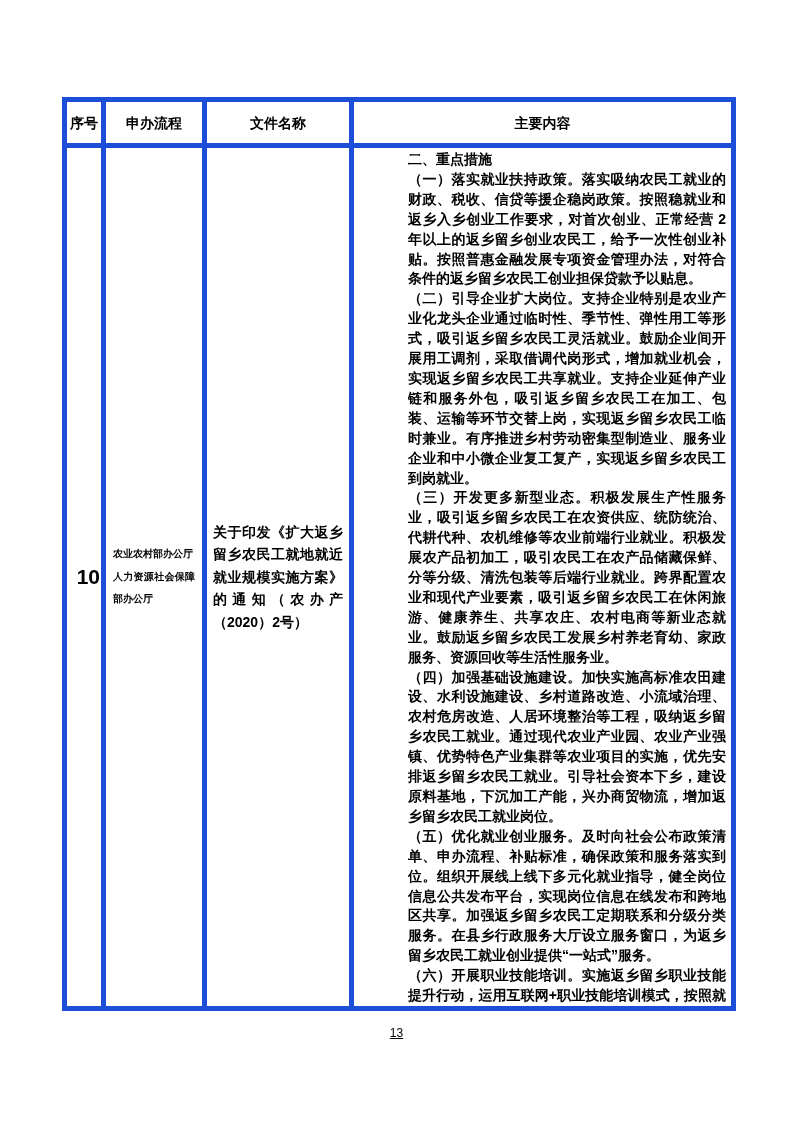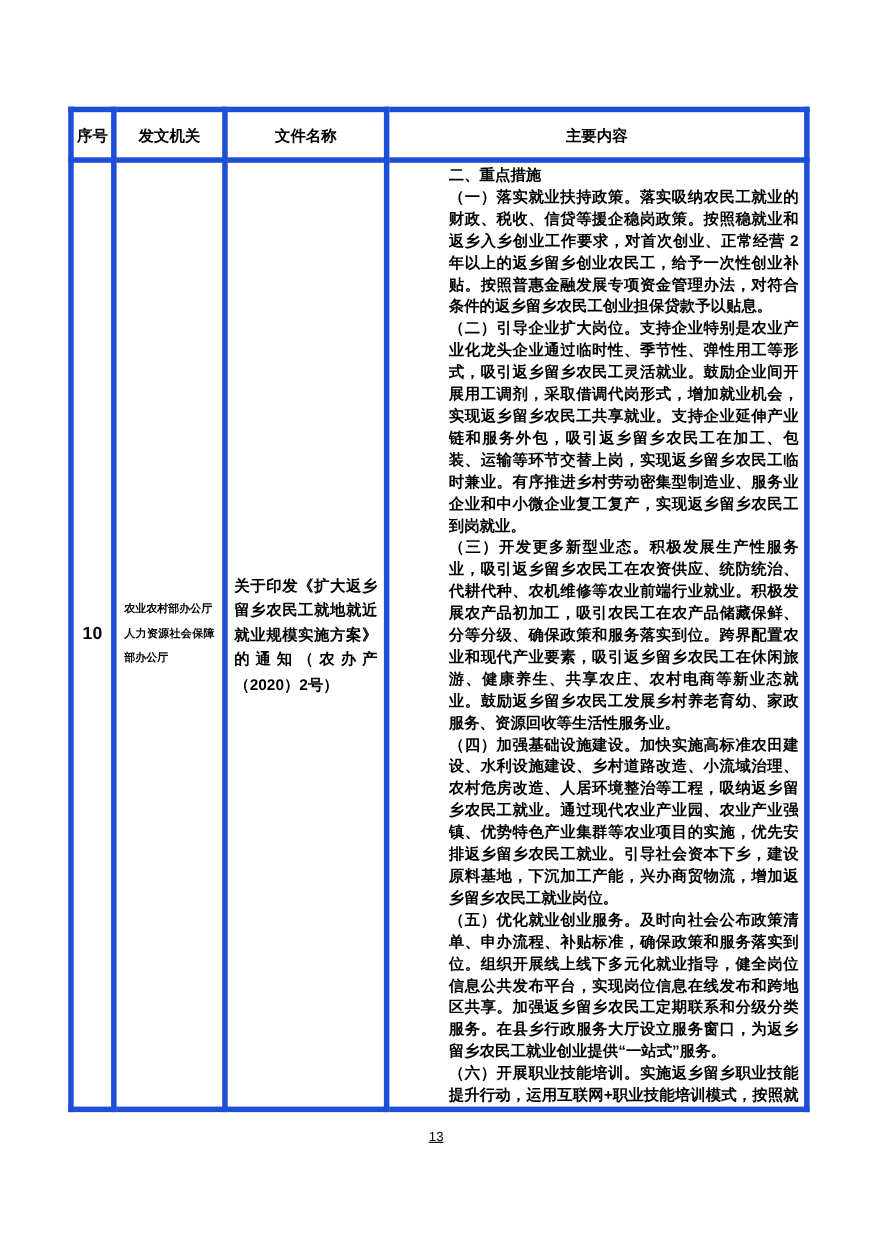--- a/index.html
+++ b/index.html
@@ -31,23 +31,23 @@
     font-size: 14px;
     line-height: 18px;
     height: 46px;
     text-align: center;
     vertical-align: middle;
     padding: 2px;
   }
   .th-serial { padding: 0 6px; }
   tr.body-row { height: 860px; }
   td.cell-serial {
-    text-align: center;
+    text-align: right;
     vertical-align: middle;
-    font-size: 16px;
+    font-size: 21px;
   }
   td.cell-agency {
     vertical-align: middle;
     padding: 0 7px;
     font-size: 10px;
     line-height: 22.5px;
     text-align: justify;
     text-justify: inter-ideograph;
   }
   td.cell-agency div { margin: 0; }
@@ -93,41 +93,41 @@
 <table class="doc-table">
   <colgroup>
     <col style="width:39px">
     <col style="width:101px">
     <col style="width:147px">
     <col style="width:382px">
   </colgroup>
   <thead>
     <tr>
       <th class="th-serial">序号</th>
-      <th>发文机关</th>
+      <th>申办流程</th>
       <th>文件名称</th>
       <th>主要内容</th>
     </tr>
   </thead>
   <tbody>
     <tr class="body-row">
       <td class="cell-serial">10</td>
       <td class="cell-agency">
         <div>农业农村部办公厅</div>
         <div>人力资源社会保障部办公厅</div>
       </td>
       <td class="cell-doc">
         <div>关于印发《扩大返乡留乡农民工就地就近就业规模实施方案》的通知（农办产（2020）2号）</div>
       </td>
       <td class="cell-content">
         <div class="content-box">
           <p>二、重点措施</p>
           <p>（一）落实就业扶持政策。落实吸纳农民工就业的财政、税收、信贷等援企稳岗政策。按照稳就业和返乡入乡创业工作要求，对首次创业、正常经营 2 年以上的返乡留乡创业农民工，给予一次性创业补贴。按照普惠金融发展专项资金管理办法，对符合条件的返乡留乡农民工创业担保贷款予以贴息。</p>
           <p>（二）引导企业扩大岗位。支持企业特别是农业产业化龙头企业通过临时性、季节性、弹性用工等形式，吸引返乡留乡农民工灵活就业。鼓励企业间开展用工调剂，采取借调代岗形式，增加就业机会，实现返乡留乡农民工共享就业。支持企业延伸产业链和服务外包，吸引返乡留乡农民工在加工、包装、运输等环节交替上岗，实现返乡留乡农民工临时兼业。有序推进乡村劳动密集型制造业、服务业企业和中小微企业复工复产，实现返乡留乡农民工到岗就业。</p>
-          <p>（三）开发更多新型业态。积极发展生产性服务业，吸引返乡留乡农民工在农资供应、统防统治、代耕代种、农机维修等农业前端行业就业。积极发展农产品初加工，吸引农民工在农产品储藏保鲜、分等分级、确保政策和服务落实到位。跨界配置农业和现代产业要素，吸引返乡留乡农民工在休闲旅游、健康养生、共享农庄、农村电商等新业态就业。鼓励返乡留乡农民工发展乡村养老育幼、家政服务、资源回收等生活性服务业。</p>
+          <p>（三）开发更多新型业态。积极发展生产性服务业，吸引返乡留乡农民工在农资供应、统防统治、代耕代种、农机维修等农业前端行业就业。积极发展农产品初加工，吸引农民工在农产品储藏保鲜、分等分级、清洗包装等后端行业就业。跨界配置农业和现代产业要素，吸引返乡留乡农民工在休闲旅游、健康养生、共享农庄、农村电商等新业态就业。鼓励返乡留乡农民工发展乡村养老育幼、家政服务、资源回收等生活性服务业。</p>
           <p>（四）加强基础设施建设。加快实施高标准农田建设、水利设施建设、乡村道路改造、小流域治理、农村危房改造、人居环境整治等工程，吸纳返乡留乡农民工就业。通过现代农业产业园、农业产业强镇、优势特色产业集群等农业项目的实施，优先安排返乡留乡农民工就业。引导社会资本下乡，建设原料基地，下沉加工产能，兴办商贸物流，增加返乡留乡农民工就业岗位。</p>
           <p>（五）优化就业创业服务。及时向社会公布政策清单、申办流程、补贴标准，确保政策和服务落实到位。组织开展线上线下多元化就业指导，健全岗位信息公共发布平台，实现岗位信息在线发布和跨地区共享。加强返乡留乡农民工定期联系和分级分类服务。在县乡行政服务大厅设立服务窗口，为返乡留乡农民工就业创业提供“一站式”服务。</p>
           <p>（六）开展职业技能培训。实施返乡留乡职业技能提升行动，运用互联网+职业技能培训模式，按照就业意向、区域特点和产业需求，开发一批特色专业和示范培训线上培训课程资源。加强返乡留乡农民工专项培训，开展返乡留乡农民工技能提升培训或转岗转业培训。加强就业见习实习、创业孵化实训基地建设，鼓励培训机构与企业联合开展定向、定岗、订单式就业创业技能培训。组建创业导师队伍和专家顾问团，建立专业化、规模化、制度化培养机制。</p>
         </div>
       </td>
     </tr>
   </tbody>
 </table>
 
 <div class="page-number">13</div>

